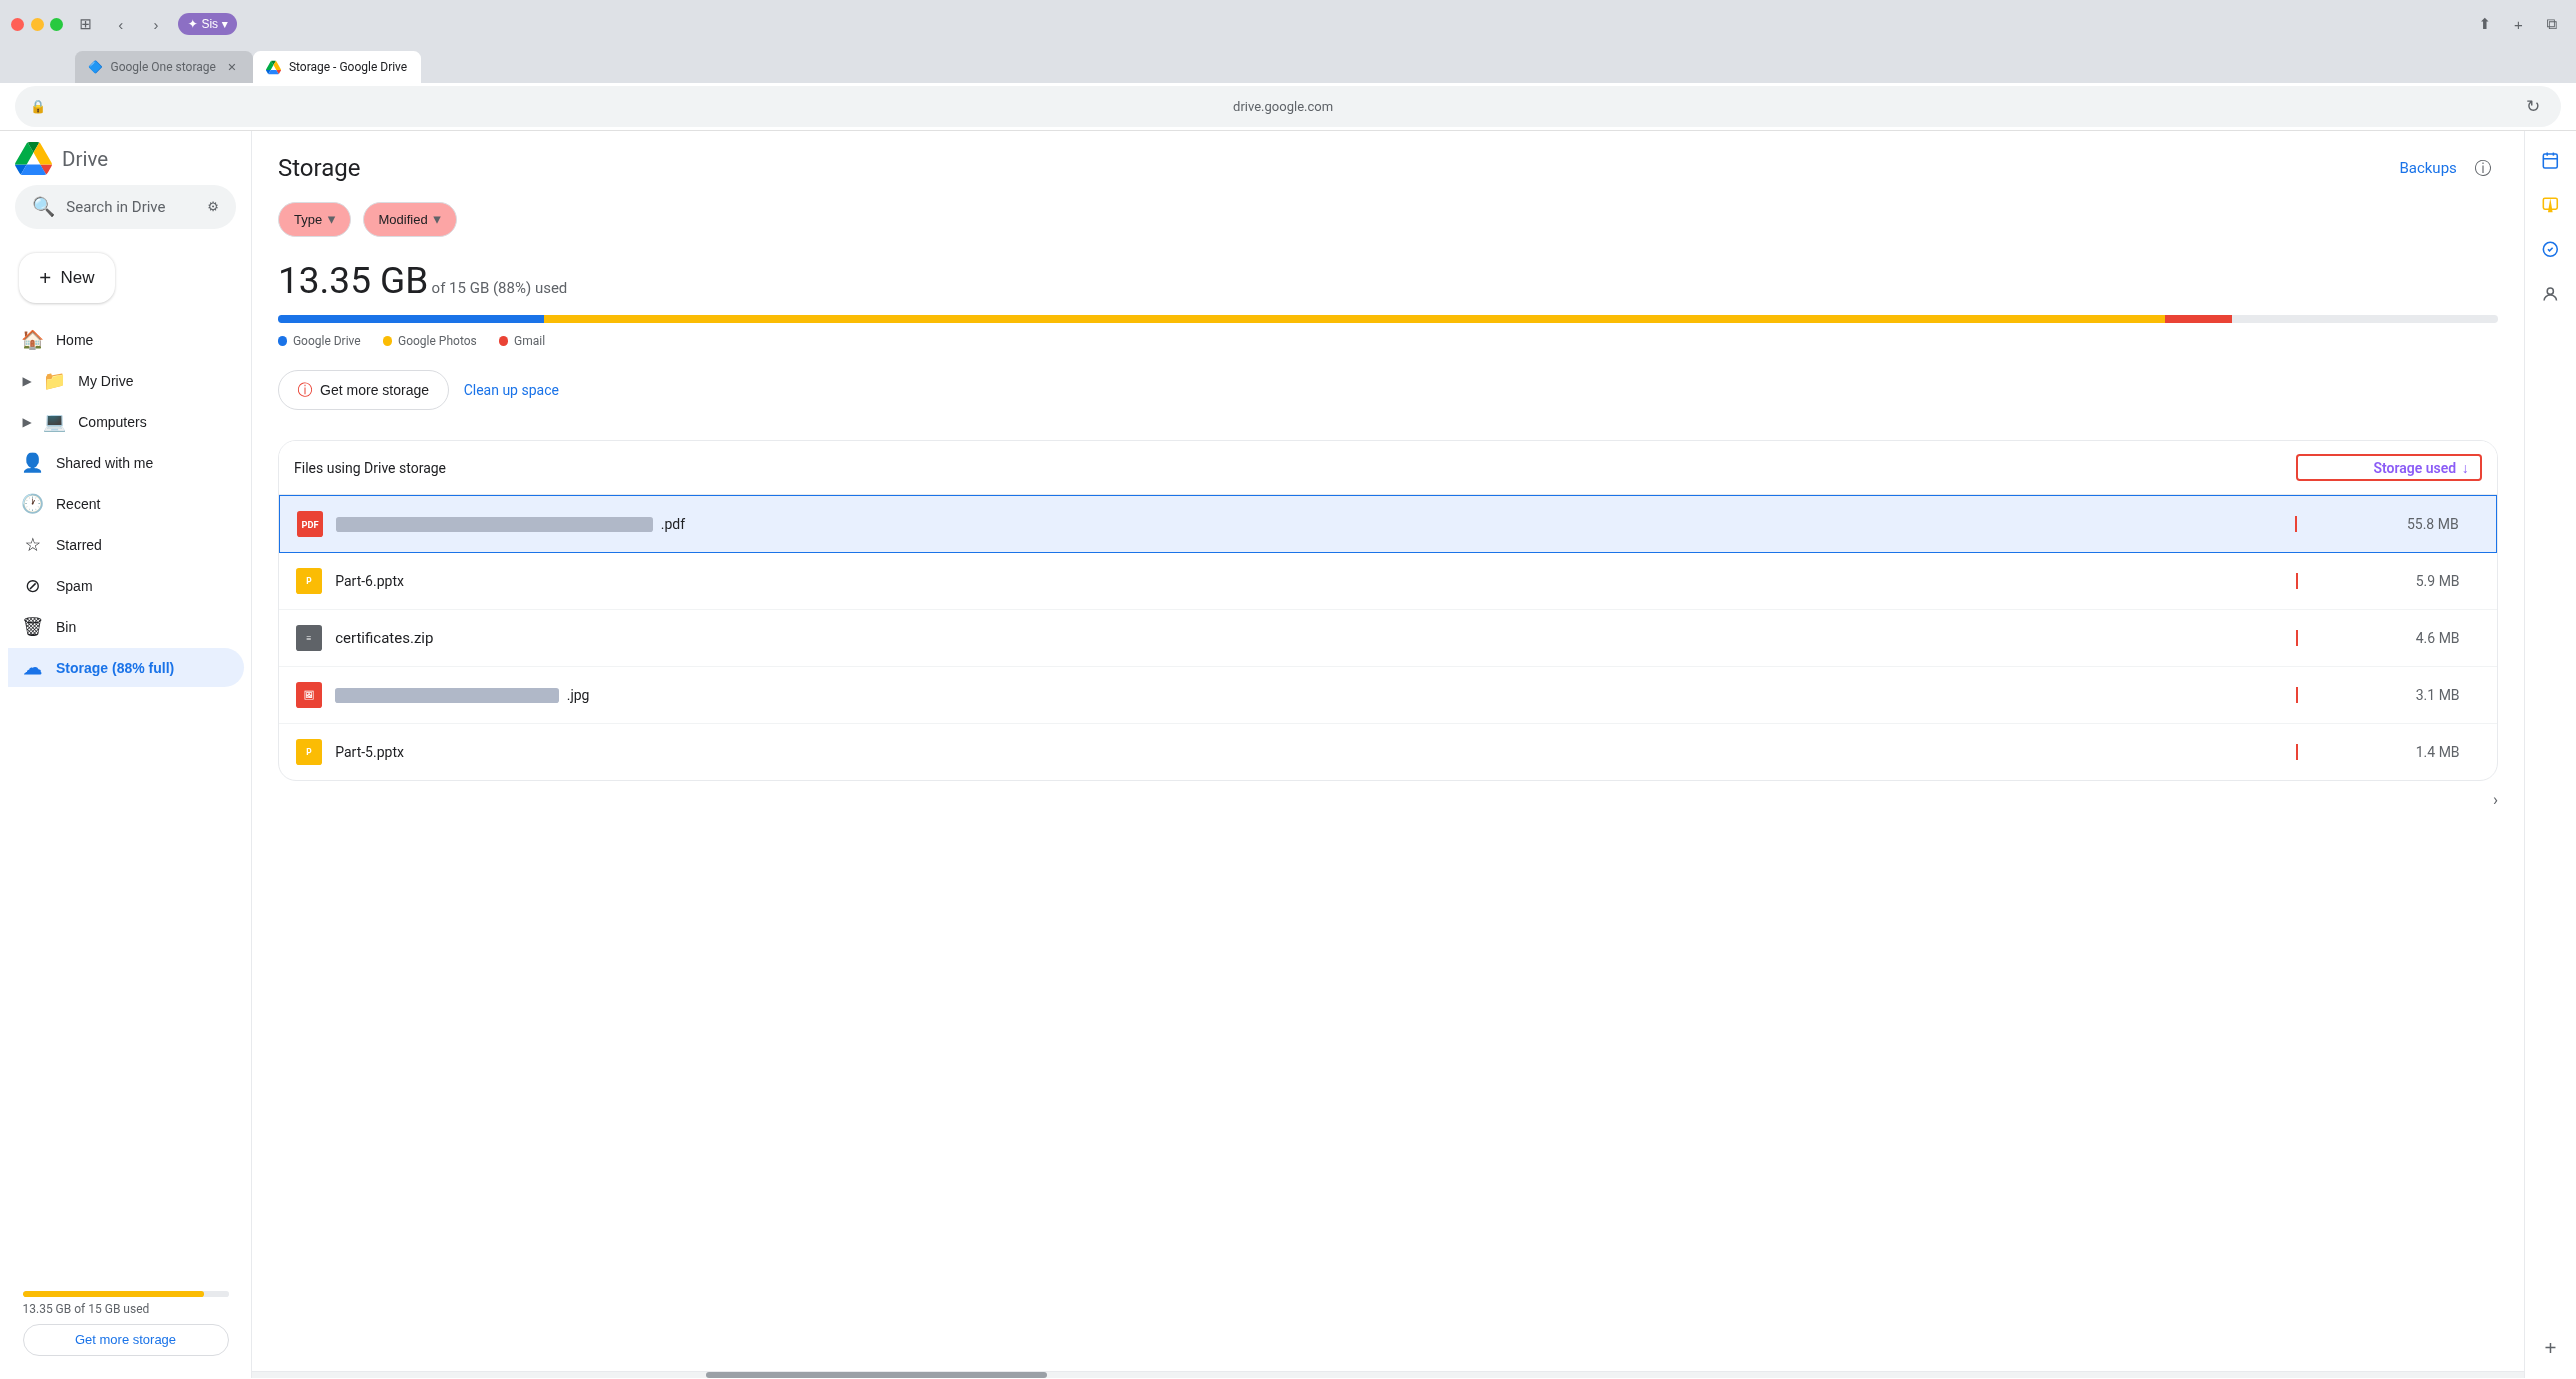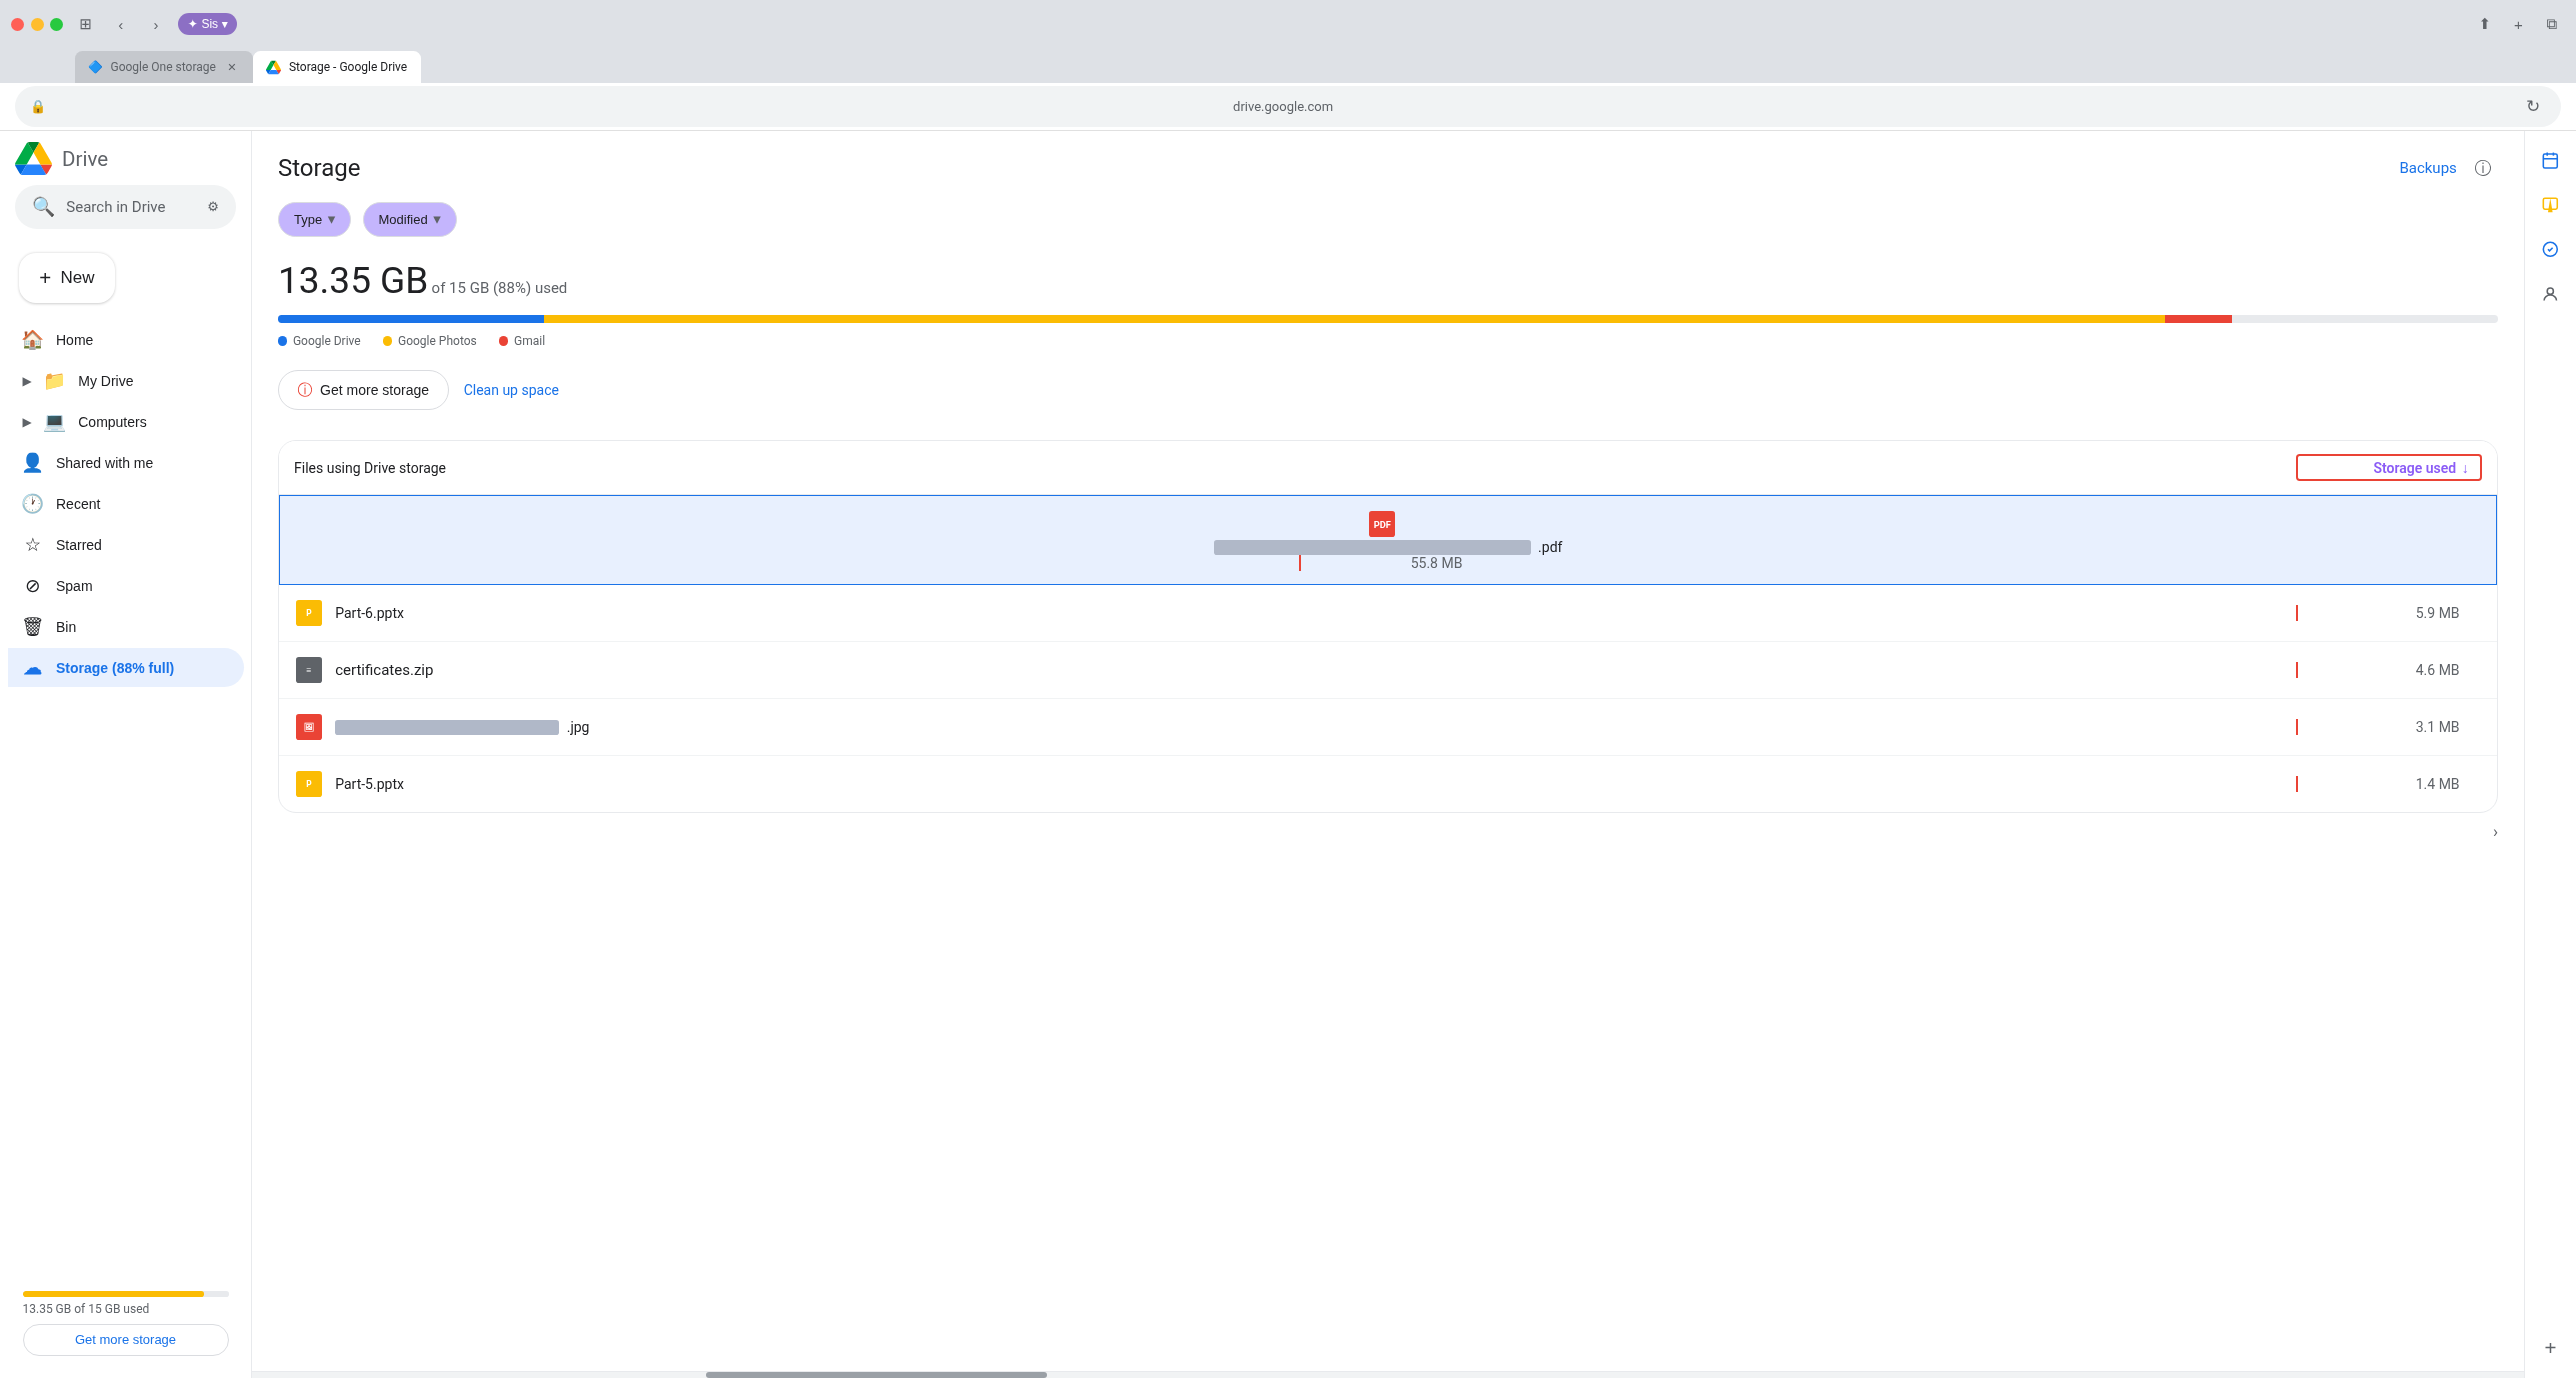--- a/index.html
+++ b/index.html
@@ -56,21 +56,21 @@
     .main-content { flex: 1; display: flex; flex-direction: column; overflow: hidden; }
     
     .content-area { flex: 1; overflow-y: auto; padding: 22.4px 26px; }
     .page-header { display: flex; align-items: center; justify-content: space-between; margin-bottom: 18.6px; }
     .page-title { font-size: 24px; font-weight: 400; color: #202124; }
     .page-actions { display: flex; align-items: center; gap: 11.2px; }
     .backups-link { color: #1a73e8; font-size: 15px; cursor: pointer; text-decoration: none; margin-left: 47px; }
     .info-btn { width: 30px; height: 30px; border-radius: 50%; border: none; background: transparent; cursor: pointer; color: #5f6368; font-size: 17px; display: flex; align-items: center; justify-content: center; }
 
     .filter-row { display: flex; gap: 11.2px; margin-bottom: 22.4px; }
-    .filter-btn { display: flex; align-items: center; gap: 5.6px; padding: 7.5px 15px; border: 0.9px solid #dadce0; border-radius: 18.6px; background: #c4b5fd; cursor: pointer; font-size: 13px; color: #202124; }
+    .filter-btn { display: flex; align-items: center; gap: 5.6px; padding: 7.5px 15px; border: 0.9px solid #dadce0; border-radius: 18.6px; background: #fca5a5; cursor: pointer; font-size: 13px; color: #202124; }
     .chevron-down { font-size: 15px; color: #5f6368; }
 
     .storage-usage { margin-bottom: 22.4px; }
     .usage-amount { font-size: 37px; font-weight: 400; color: #202124; }
     .usage-detail { font-size: 15px; color: #5f6368; font-weight: 400; }
     .usage-bar { height: 7.5px; border-radius: 3.7px; background: #e8eaed; margin: 13px 0 11.2px 0; display: flex; overflow: hidden; }
     .usage-bar-drive { background: #1a73e8; height: 100%; }
     .usage-bar-photos { background: #fbbc04; height: 100%; }
     .usage-bar-gmail { background: #ea4335; height: 100%; width: 3%; }
     .usage-legend { display: flex; gap: 22.4px; font-size: 12px; color: #5f6368; align-items: center; }
@@ -306,21 +306,21 @@
         <div style="border: 0.9px solid #e8eaed; border-radius: 18px; overflow: hidden;">
 
           <div style="display:flex; align-items:center; padding: 13px 15px; border-bottom: 0.9px solid #e8eaed; background:#fff;">
             <div style="flex:1; font-size:14px; color:#202124;">Files using Drive storage</div>
             <div style="display:flex; align-items:center; gap:5.6px; min-width:186px; justify-content:flex-end; padding-right:22.4px; font-size:14px; font-weight:600; color:#8b5cf6; border: 2.3px solid #ea4335; border-radius: 3.7px; padding: 3.7px 11.2px;">
               <span>Storage used</span>
               <span>↓</span>
             </div>
           </div>
 
-          <div style="display:flex; align-items:center; padding: 13px 15px; border-bottom: 0.9px solid #f1f3f4; background:#e8f0fe; cursor:pointer; border: 1.9px solid #1a73e8; flex-direction: column;">
+          <div style="display:flex; align-items:center; padding: 13px 15px; border-bottom: 0.9px solid #f1f3f4; background:#e8f0fe; cursor:pointer; border: 1.9px solid #1a73e8;">
             <div style="width:30px; height:30px; display:flex; align-items:center; justify-content:center; margin-right:11.2px;">
               <div style="background:#ea4335; color:white; font-size:9.3px; font-weight:bold; border-radius:2.8px; padding:1.9px 3.7px; width:26px; height:26px; display:flex; align-items:center; justify-content:center;">PDF</div>
             </div>
             <div style="flex:1; display:flex; align-items:center; gap:7.5px;">
               <div style="background:#b0b8c8; height:15px; border-radius:2.8px; width:317px; display:inline-block;"></div>
               <span style="font-size:14px; color:#202124;">.pdf</span>
             </div>
             <div style="min-width:186px; text-align:right; font-size:14px; color:#5f6368; padding-right:22.4px; border-left: 2.3px solid #ea4335; margin-left: 7.5px;">
               <span>55.8 MB</span>
             </div>

